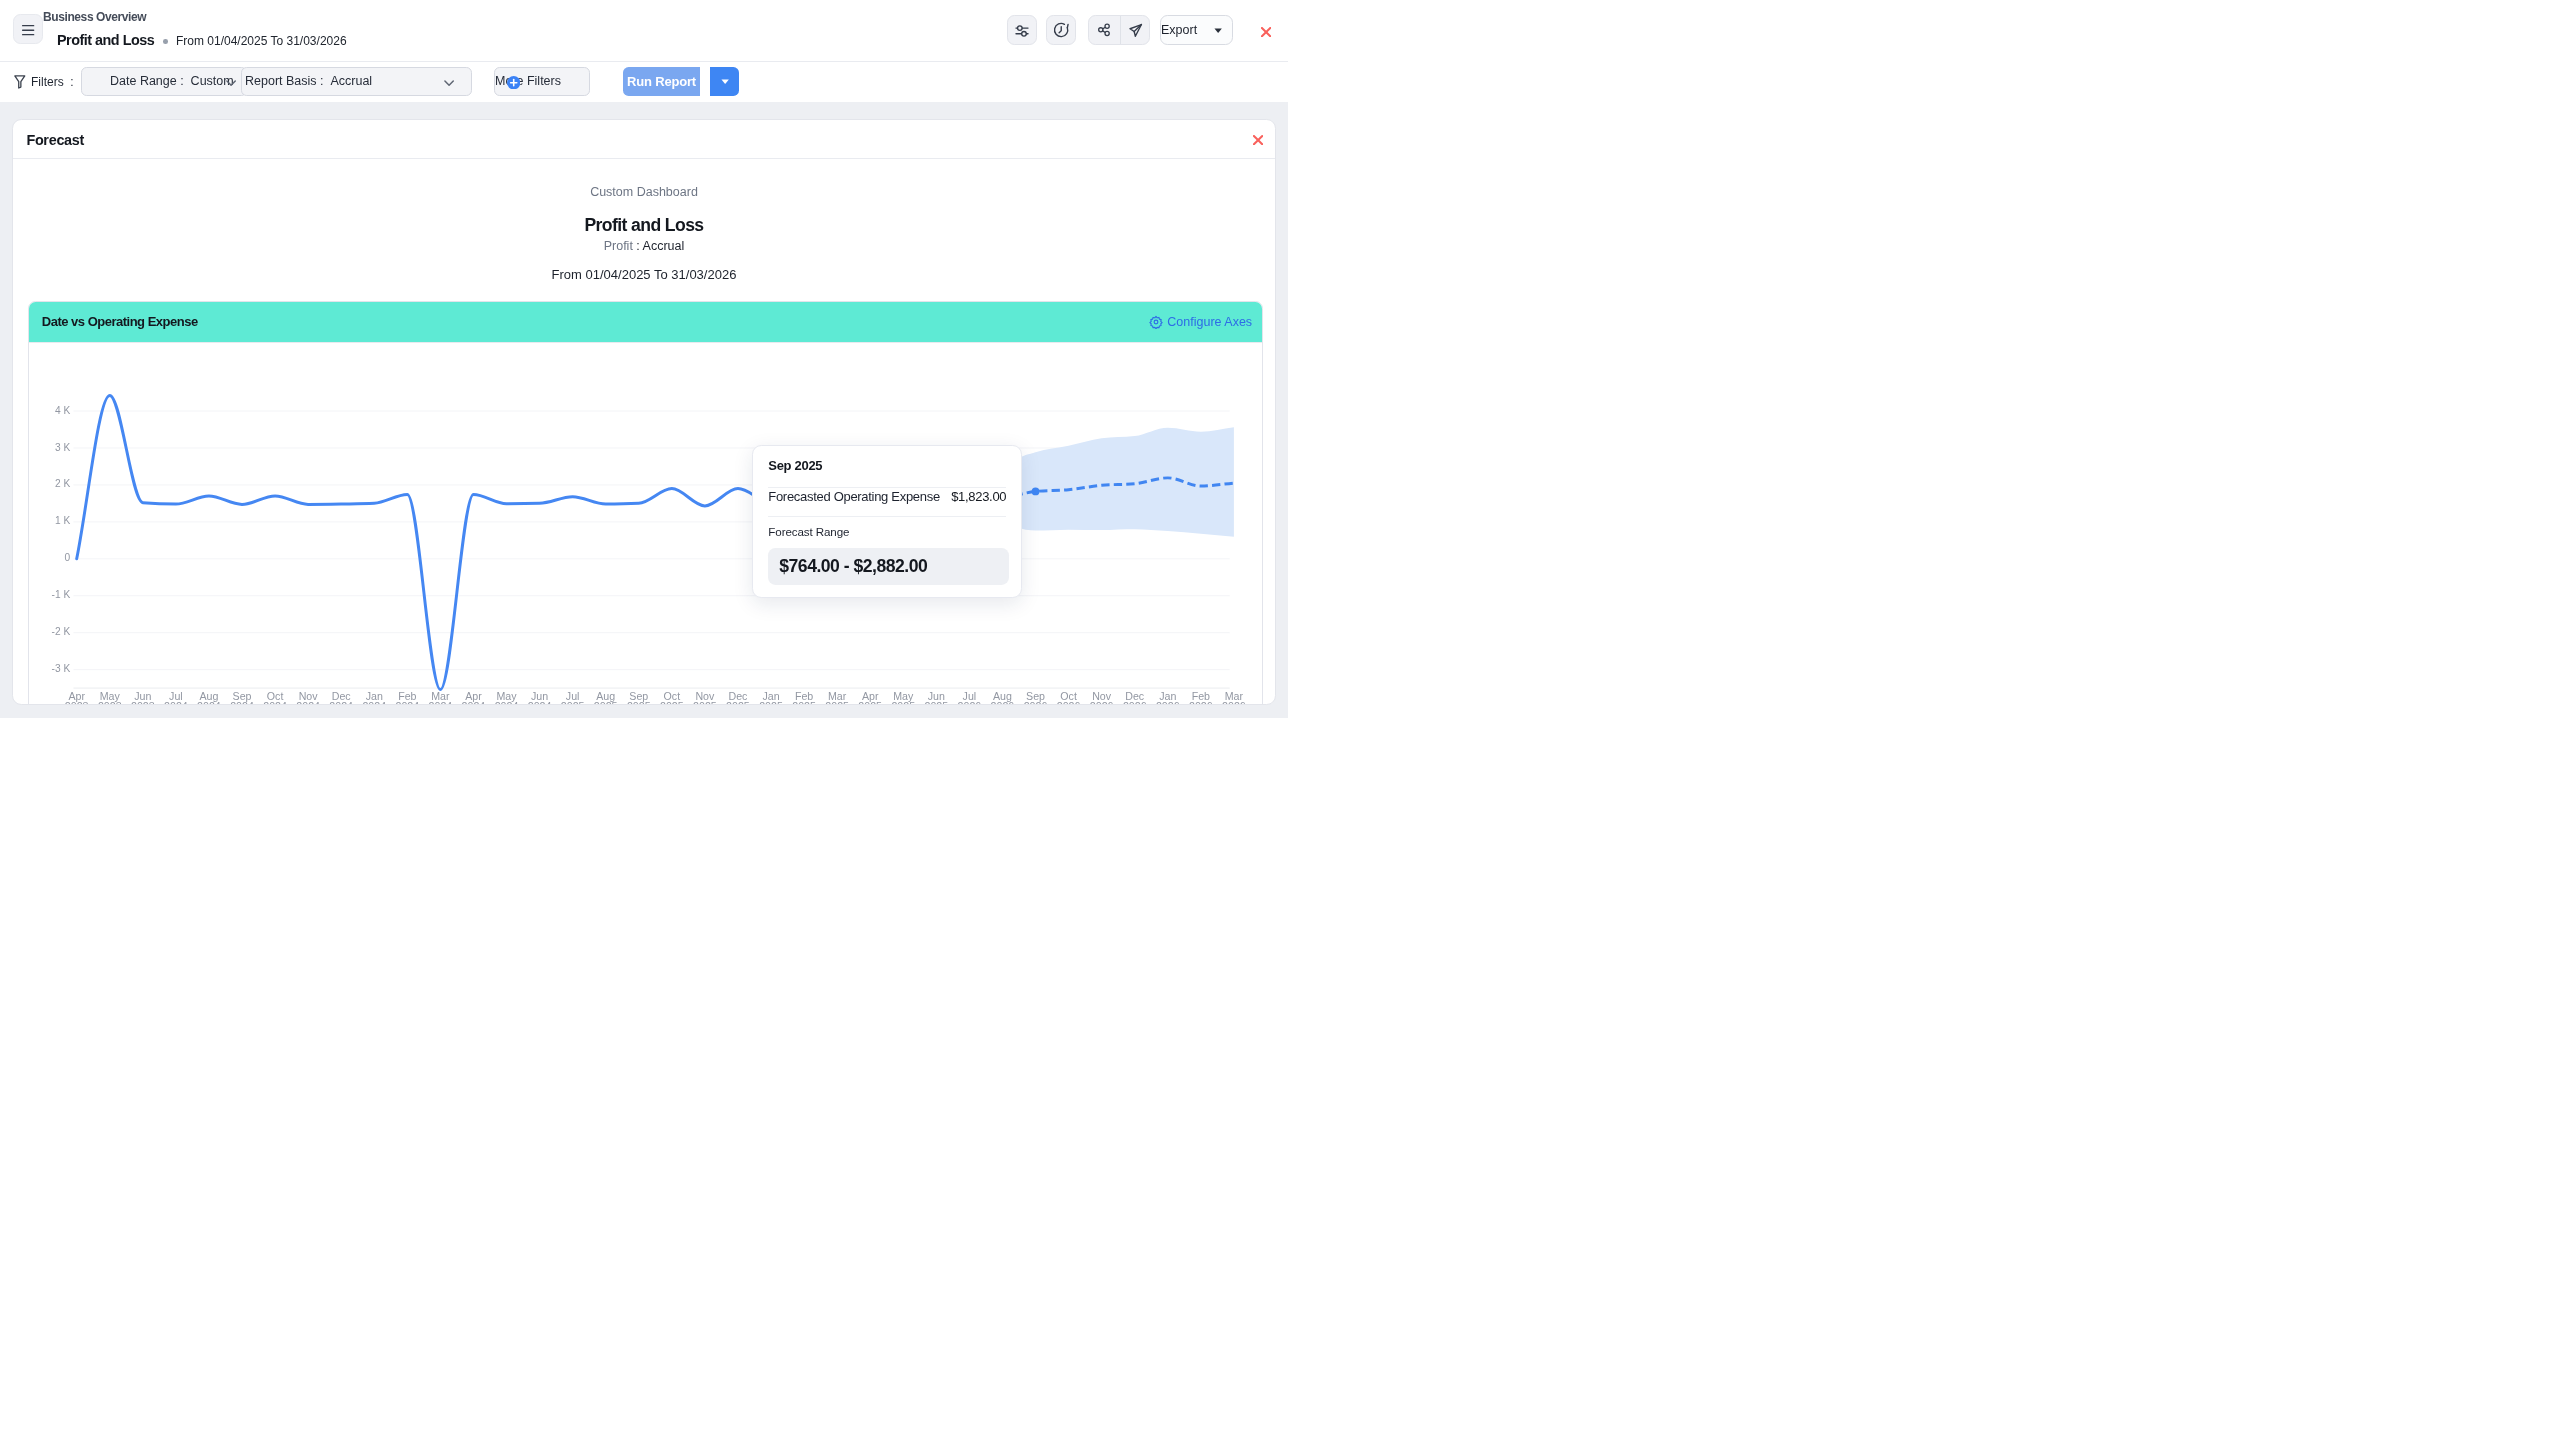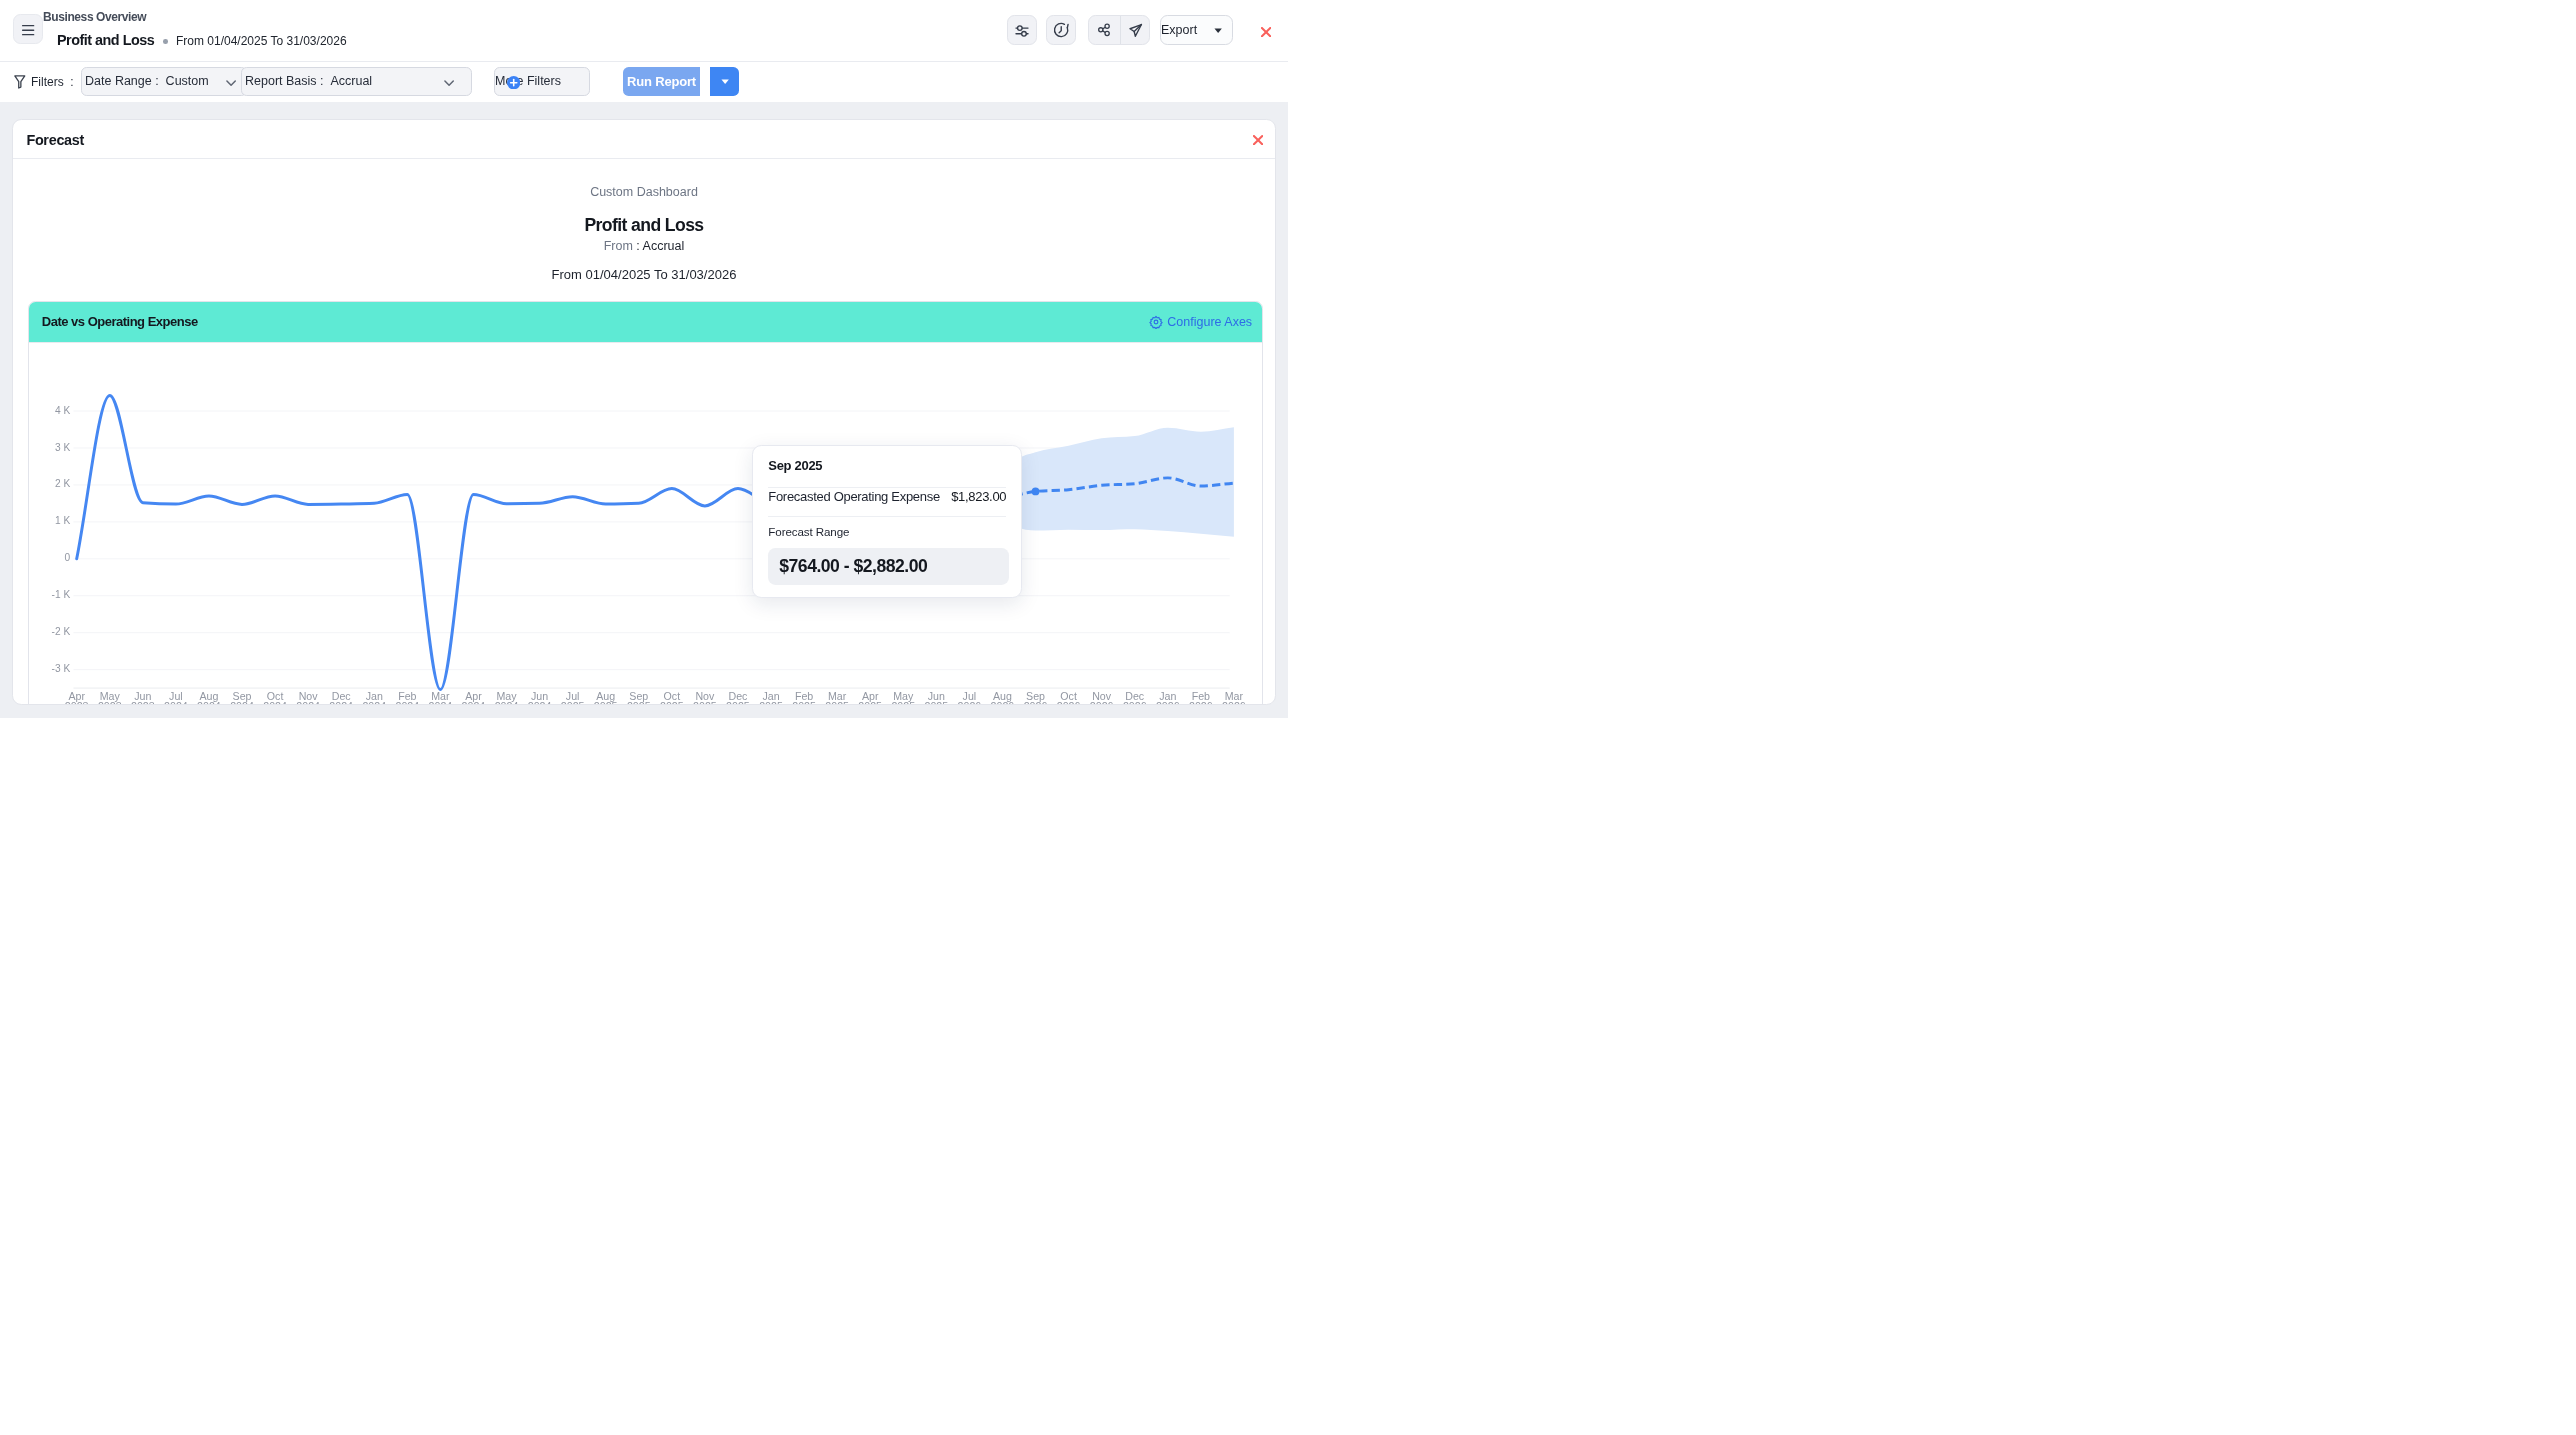--- a/index.html
+++ b/index.html
@@ -107,21 +107,21 @@
         <line x1="1" y1="1" x2="10" y2="10"></line>
         <line x1="10" y1="1" x2="1" y2="10"></line>
       </g>
     </svg>
 </div>
 <div class="frow"></div>
  <svg class="abs" style="left:14px;top:75px" width="11.6" height="14" viewBox="0 0 12.5 15">
     <path d="M0.9 1 H11.6 L7.4 7.2 V13 L5.1 14 V7.2 Z" fill="none" stroke="#3b424e" stroke-width="1.4" stroke-linejoin="round"></path>
   </svg>
  <div class="flabel">Filters&nbsp;&nbsp;:</div>
- <div class="pill" style="left:81px;width:166px;padding-left:3px">Date Range&nbsp;:&nbsp;&nbsp;Custom<svg class="abs" style="left:144px;top:11.6px" width="10.2" height="6.5" viewBox="0 0 11 7">
+ <div class="pill" style="left:81px;width:166px;padding-left:28px">Date Range&nbsp;:&nbsp;&nbsp;Custom<svg class="abs" style="left:144px;top:11.6px" width="10.2" height="6.5" viewBox="0 0 11 7">
       <path d="M1 1 L5.5 5.6 L10 1" fill="none" stroke="#5f6673" stroke-width="1.6" stroke-linecap="round" stroke-linejoin="round"></path>
     </svg></div>
  <div class="pill" style="left:241px;width:231px;padding-left:3px">Report Basis&nbsp;:&nbsp;&nbsp;Accrual<svg class="abs" style="left:202px;top:11.6px" width="10.2" height="6.5" viewBox="0 0 11 7">
       <path d="M1 1 L5.5 5.6 L10 1" fill="none" stroke="#5f6673" stroke-width="1.6" stroke-linecap="round" stroke-linejoin="round"></path>
     </svg></div>
  <div class="pill" style="left:494px;width:96px;">More Filters<svg class="abs" style="left:11.6px;top:7.6px" width="13.4" height="13.4" viewBox="0 0 14.5 14.5">
       <circle cx="7.25" cy="7.25" r="7.25" fill="#3b82f6"></circle>
       <g stroke="#fff" stroke-width="1.7" stroke-linecap="round">
         <line x1="3.9" y1="7.25" x2="10.6" y2="7.25"></line>
         <line x1="7.25" y1="3.9" x2="7.25" y2="10.6"></line>
@@ -139,21 +139,21 @@
  <div class="ptitle">Forecast</div>
  <svg class="abs" style="left:1240px;top:15.3px" width="10.2" height="10.2" viewBox="0 0 11 11">
       <g stroke="#f9615c" stroke-width="2.2" stroke-linecap="round">
         <line x1="1" y1="1" x2="10" y2="10"></line>
         <line x1="10" y1="1" x2="1" y2="10"></line>
       </g>
     </svg>
  <div class="pdivider"></div>
  <div class="center" style="top:65px;font-size:12.5px;color:#6d7584">Custom Dashboard</div>
  <div class="center" style="top:95px;font-size:17.6px;font-weight:bold;letter-spacing:-0.6px;color:#14181f">Profit and Loss</div>
- <div class="center" style="top:119px;font-size:12.5px;color:#1d222c"><span style="color:#6d7584">From</span> : Accrual</div>
+ <div class="center" style="top:119px;font-size:12.5px;color:#1d222c"><span style="color:#6d7584">Profit</span> : Accrual</div>
  <div class="center" style="top:147px;font-size:13px;color:#1d222c">From 01/04/2025 To 31/03/2026</div>
  <div class="card">
   <div class="chead">
    <div class="ctitle">Date vs Operating Expense</div>
    <div class="cfg"><svg class="abs" style="left:0;top:0.9px" width="14" height="14" viewBox="0 0 24 24">
             <path fill="none" stroke="#2e6ce6" stroke-width="2" stroke-linejoin="round" d="M12 2.5 l2 2.3 3-.6 .9 2.9 2.9.9-.6 3 2.3 2-2.3 2 .6 3-2.9.9-.9 2.9-3-.6-2 2.3-2-2.3-3 .6-.9-2.9-2.9-.9 .6-3-2.3-2 2.3-2-.6-3 2.9-.9 .9-2.9 3 .6z"></path>
             <circle cx="12" cy="12" r="3.2" fill="none" stroke="#2e6ce6" stroke-width="2"></circle>
           </svg><span style="margin-left:18.5px">Configure Axes</span></div>
   </div>
   <svg class="plot" width="1235" height="364" viewBox="0 0 1333.5 393">

